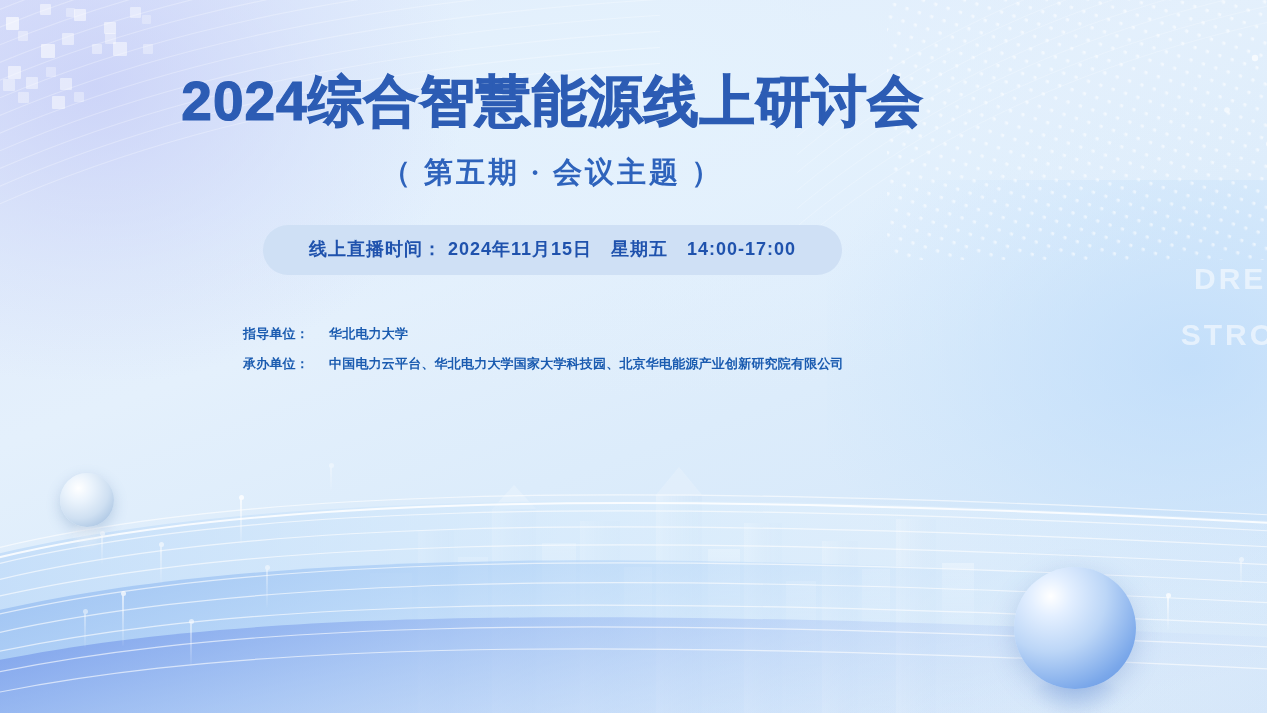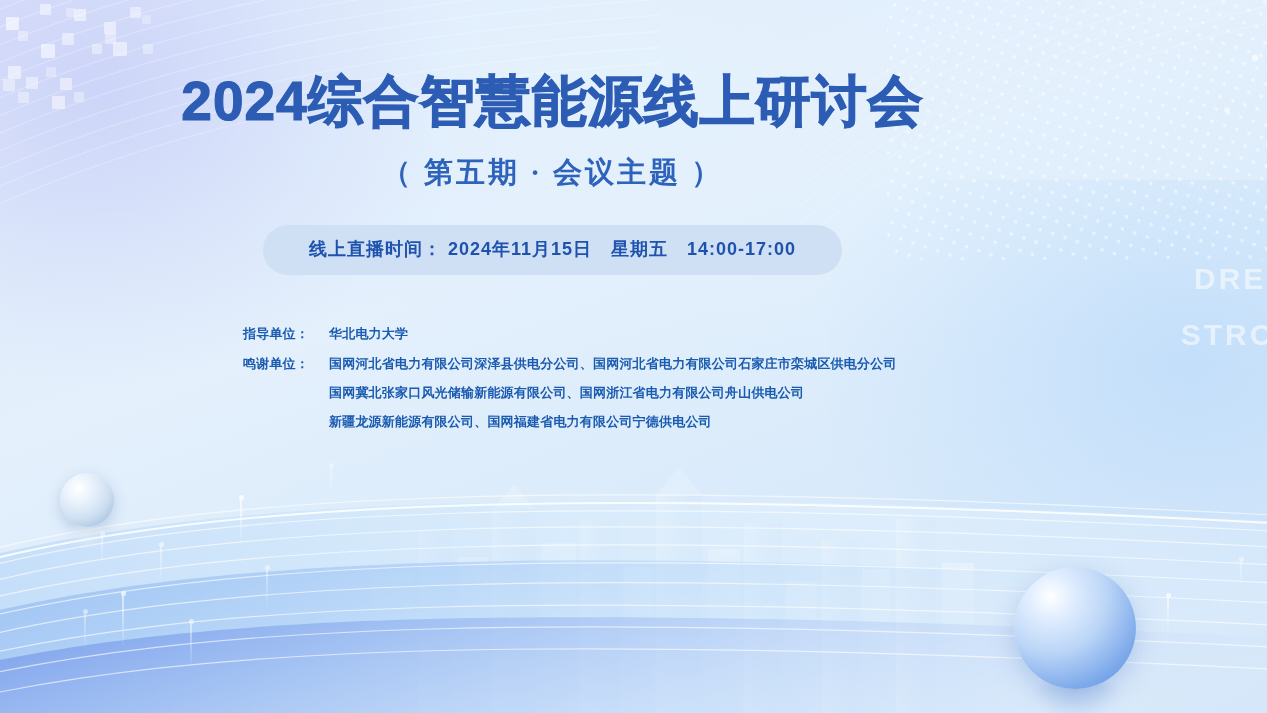--- a/index.html
+++ b/index.html
@@ -380,32 +380,22 @@
 
       <div class="org-block">
         <div class="org-row">
           <span class="org-label">指导单位：</span>
           <span class="org-value">华北电力大学</span>
         </div>
       </div>
 
 
       <div class="org-block">
-      </div>
-
-      <div class="org-block">
         <div class="org-row">
-          <span class="org-label">鸣谢单位：</span>
-          <span class="org-value">国网河北省电力有限公司深泽县供电分公司、国网河北省电力有限公司石家庄市栾城区供电分公司</span>
-        </div>
-        <div class="org-row">
-          <span class="org-label"></span>
-          <span class="org-value">国网冀北张家口风光储输新能源有限公司、国网浙江省电力有限公司舟山供电公司</span>
-        </div>
-        <div class="org-row">
-          <span class="org-label"></span>
-          <span class="org-value">新疆龙源新能源有限公司、国网福建省电力有限公司宁德供电公司</span>
+          <span class="org-label">承办单位：</span>
+          <span class="org-value">中国电力云平台、华北电力大学国家大学科技园、北京华电能源产业创新研究院有限公司</span>
         </div>
       </div>
+
 
     </div>
   </div>
 </div>
 
 </body></html>

